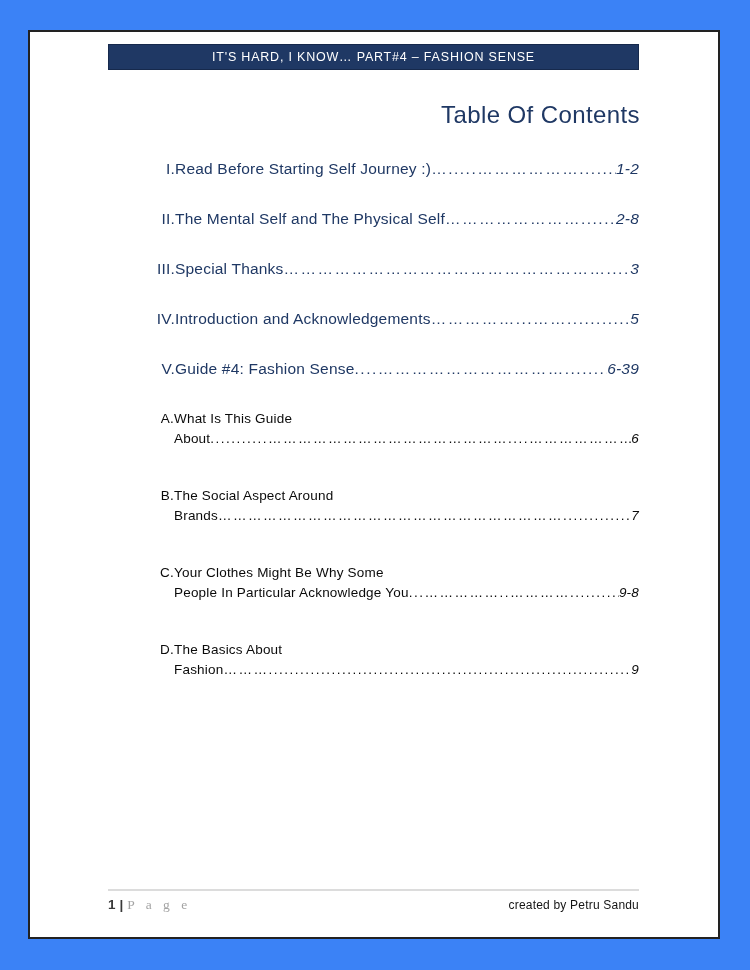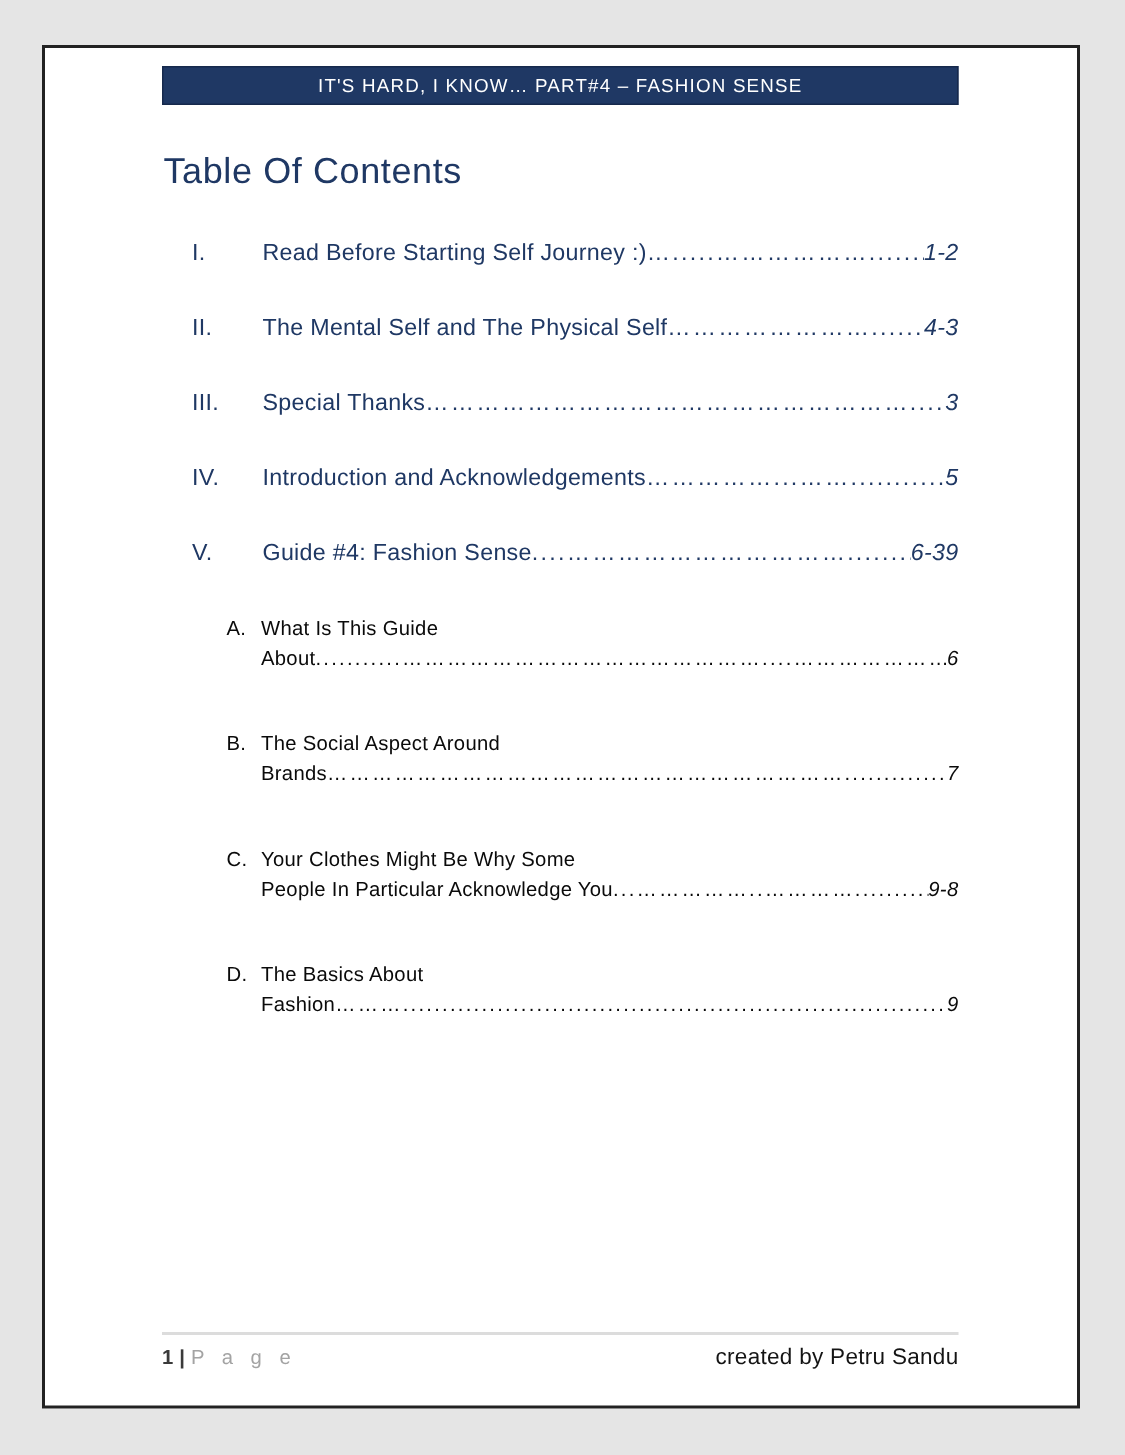--- a/index.html
+++ b/index.html
@@ -5,22 +5,23 @@
   html, body {
     margin: 0;
     padding: 0;
     background: #ffffff;
     font-family: "Liberation Sans", sans-serif;
   }
   .canvas {
     position: relative;
     width: 750px;
     height: 970px;
-    background: #e5e5e5;
+    background: #3b82f6;
     overflow: hidden;
+    text-align: right;
   }
   .page {
     position: absolute;
     left: 28px;
     top: 30px;
     width: 692px;
     height: 909px;
     box-sizing: border-box;
     border: 2px solid #222222;
     background: #ffffff;
@@ -129,24 +130,25 @@
     color: #3a3a3a;
   }
   .pg-sep {
     font-weight: 700;
     color: #3a3a3a;
     margin: 0 4px 0 4px;
   }
   .pg-word {
     color: #a3a3a3;
     letter-spacing: 4px;
+    font-family: Liberation Serif, serif;
   }
   .credit {
     color: #141414;
-    font-size: 15px;
+    font-size: 12px;
     letter-spacing: 0.2px;
     margin-left: 40px;
   }
 </style>
 </head>
 <body>
 
 <div class="canvas">
   <div class="page">
 
@@ -162,21 +164,21 @@
         <span class="num">I.</span>
         <span class="ttl">Read Before Starting Self Journey :)</span>
         <span class="dots">….....………………..................................................</span>
         <span class="pg">1-2</span>
       </div>
 
       <div class="toc-main">
         <span class="num">II.</span>
         <span class="ttl">The Mental Self and The Physical Self</span>
         <span class="dots">……………………....................................................</span>
-        <span class="pg">4-3</span>
+        <span class="pg">2-8</span>
       </div>
 
       <div class="toc-main">
         <span class="num">III.</span>
         <span class="ttl">Special Thanks</span>
         <span class="dots">…………………………………………………....................</span>
         <span class="pg">3</span>
       </div>
 
       <div class="toc-main">

